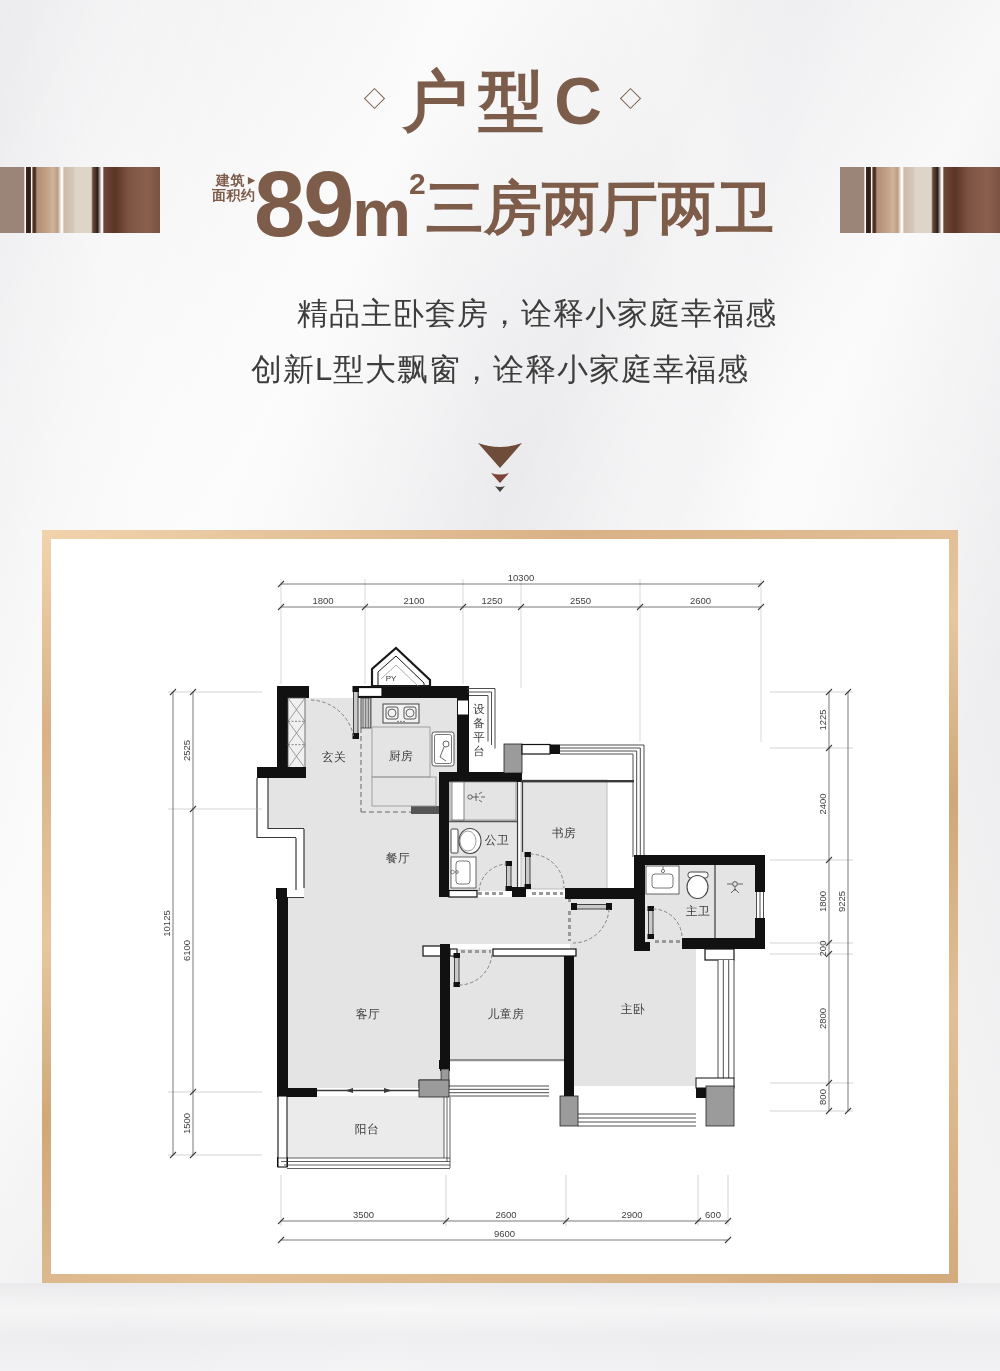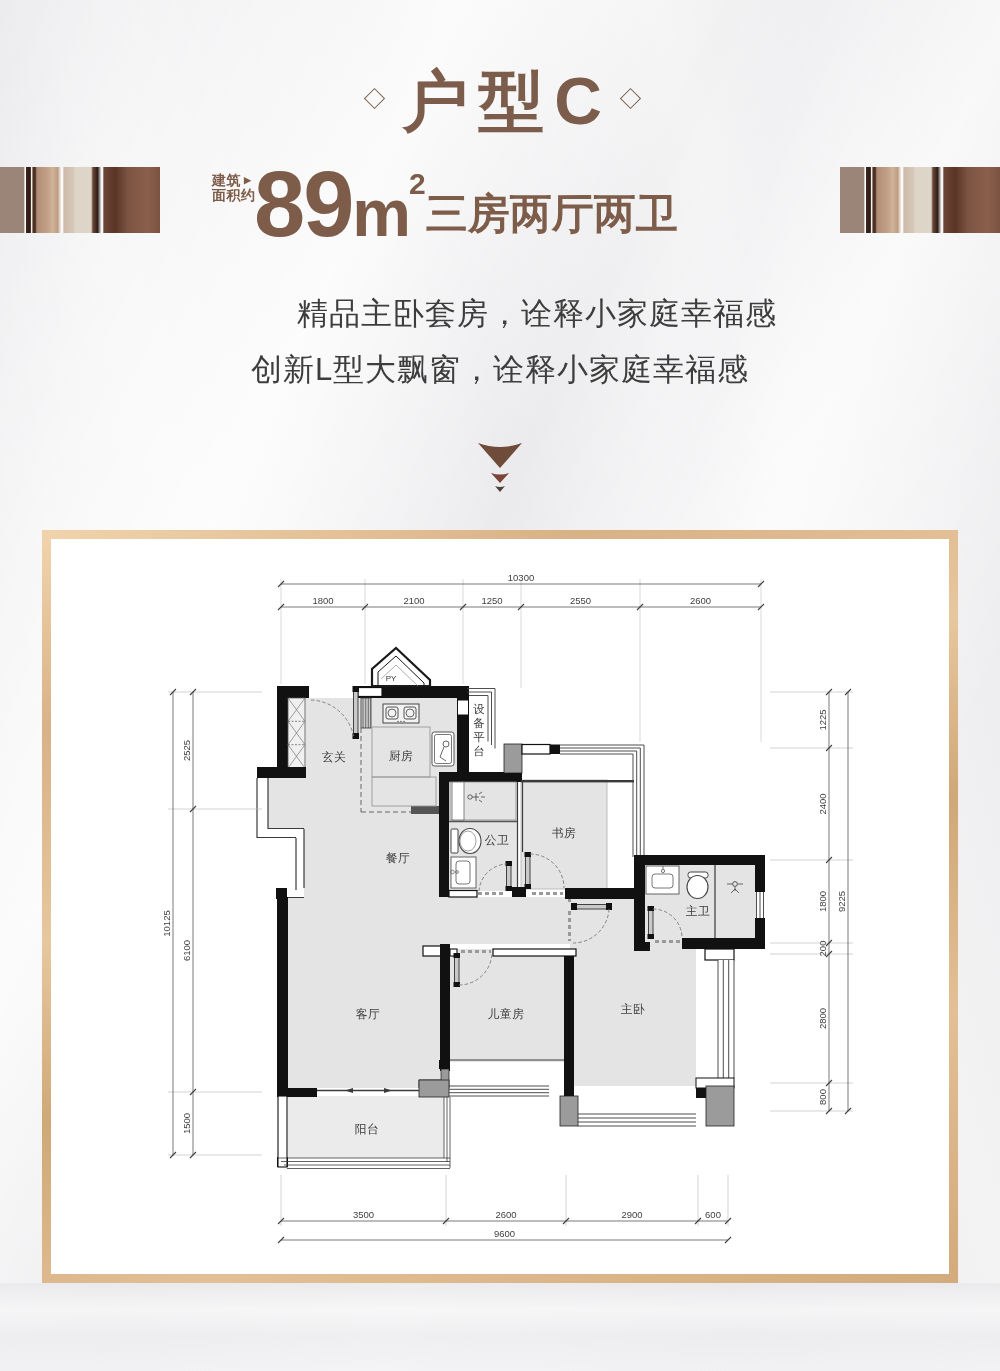--- a/index.html
+++ b/index.html
@@ -12,22 +12,22 @@
    linear-gradient(105deg, rgba(255,255,255,0) 55%, rgba(235,235,238,.7) 60%, rgba(255,255,255,0) 66%),
    linear-gradient(100deg, rgba(230,230,234,.5) 2%, rgba(255,255,255,0) 12%),
    linear-gradient(75deg, rgba(228,228,231,.55) 0%, rgba(255,255,255,0) 30%, rgba(226,226,230,.5) 55%, rgba(255,255,255,0) 75%, rgba(224,224,228,.6) 100%),
    #f3f3f4;}
 .title{position:absolute;left:7px;top:57px;width:1000px;text-align:center;
   color:#7c5c4b;font-size:66px;font-weight:bold;letter-spacing:10px;}
 .dia{position:absolute;width:13px;height:13px;border:1.5px solid #7c5c4b;transform:rotate(45deg);}
 .sub{position:absolute;left:254px;top:152px;white-space:nowrap;color:#7d5c4a;font-weight:bold;}
 .sub .big{font-size:92px;letter-spacing:-2px;}
 .sub .m{font-size:66px;}
-.sub .cn{font-size:42px;letter-spacing:0px;vertical-align:8px;}
-.areaLabel{position:absolute;left:212px;top:173px;color:#7d5c4a;font-size:14px;font-weight:bold;line-height:14.5px;text-align:left;letter-spacing:0.5px;}
+.sub .cn{font-size:58px;letter-spacing:0px;vertical-align:8px;}
+.areaLabel{position:absolute;left:212px;top:173px;color:#7d5c4a;font-size:14px;font-weight:bold;line-height:14.5px;text-align:right;letter-spacing:0.5px;}
 .bodytext{position:absolute;left:0;width:1000px;text-align:center;color:#3d3d3d;font-size:31px;letter-spacing:1px;}
 .stripeL,.stripeR{position:absolute;top:167px;height:66px;width:160px;}
 .stripeL{left:0;background:linear-gradient(90deg,#9b8478 0%,#9b8478 15%,#fbfbfb 15.5%,#fbfbfb 16%,#3a241c 16.5%,#2c1a13 19%,
  #f5f2ee 19.5%,#f5f2ee 20%,#573a2c 20.5%,#442a1f 22%,#b08d74 23%,#c4a288 30%,
  #cfb49a 33%,#bf9d82 36%,#fdfdfd 38.5%,#fdfdfd 39%,#cdbbaa 40%,#d6c9b9 46%,
  #ddd5c8 47%,#ddd5c8 57%,#6b4a3a 58%,#2e1d16 61%,#fdfdfd 63.5%,#fdfdfd 64%,
  #6e4637 65%,#5a3425 72%,#7d5443 80%,#8a5f4c 92%,#7b5342 100%);}
 .stripeR{right:0;background:linear-gradient(90deg,#9b8478 0%,#9b8478 15%,#fbfbfb 15.5%,#fbfbfb 16%,#3a241c 16.5%,#2c1a13 19%,
  #f5f2ee 19.5%,#f5f2ee 20%,#573a2c 20.5%,#442a1f 22%,#b08d74 23%,#c4a288 30%,
  #cfb49a 33%,#bf9d82 36%,#fdfdfd 38.5%,#fdfdfd 39%,#cdbbaa 40%,#d6c9b9 46%,

